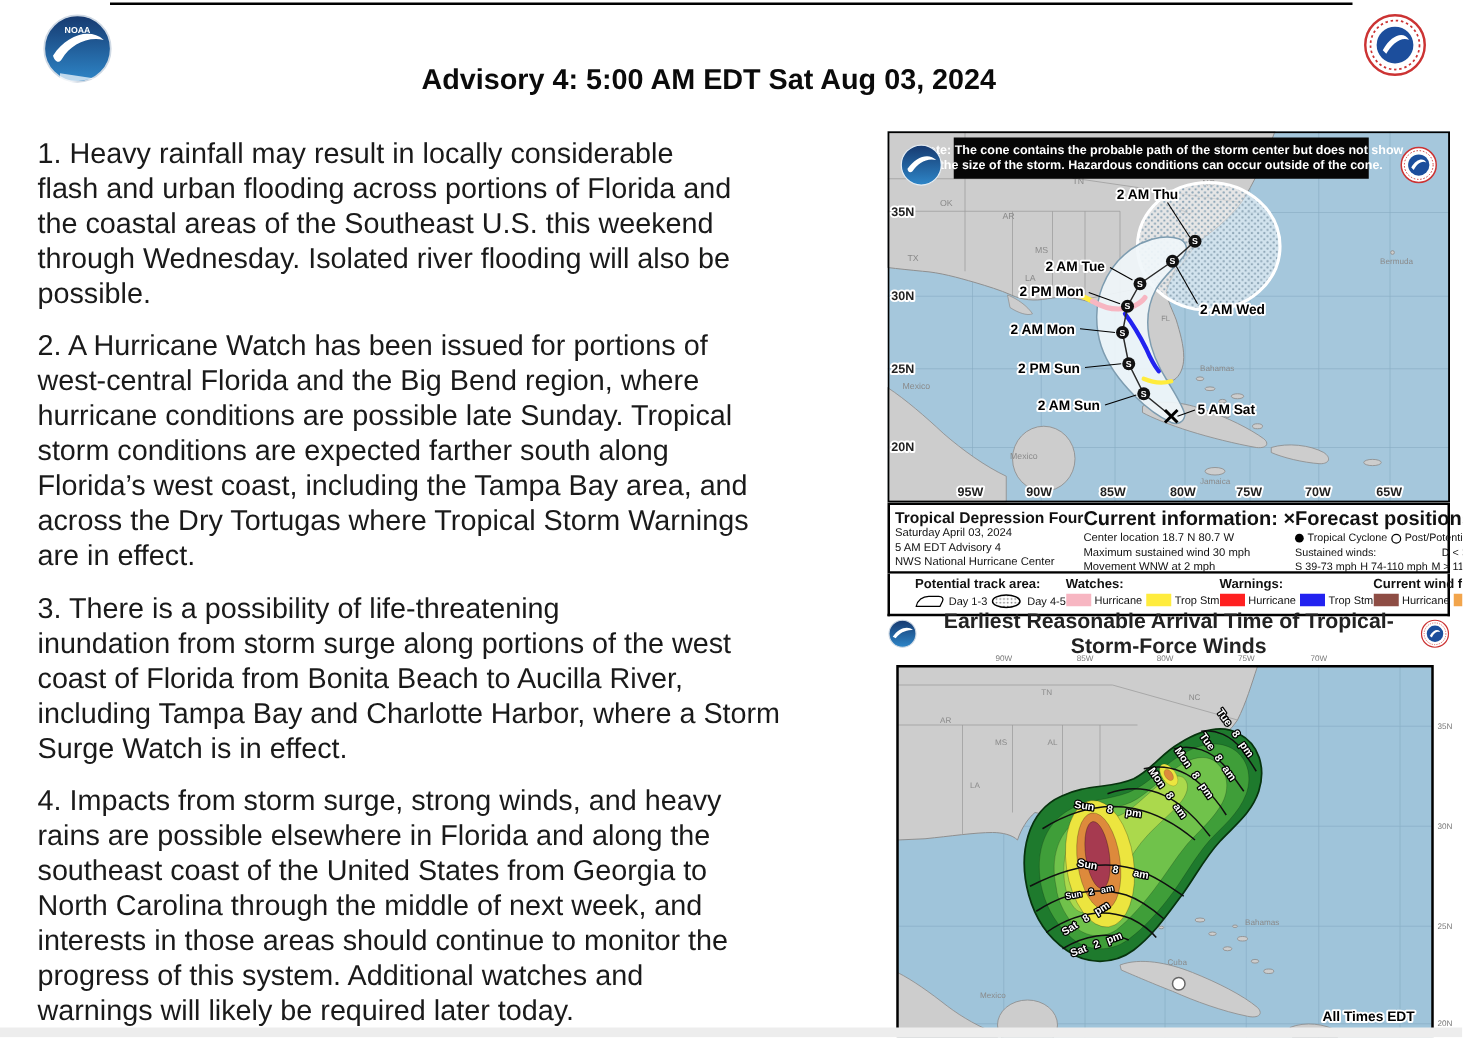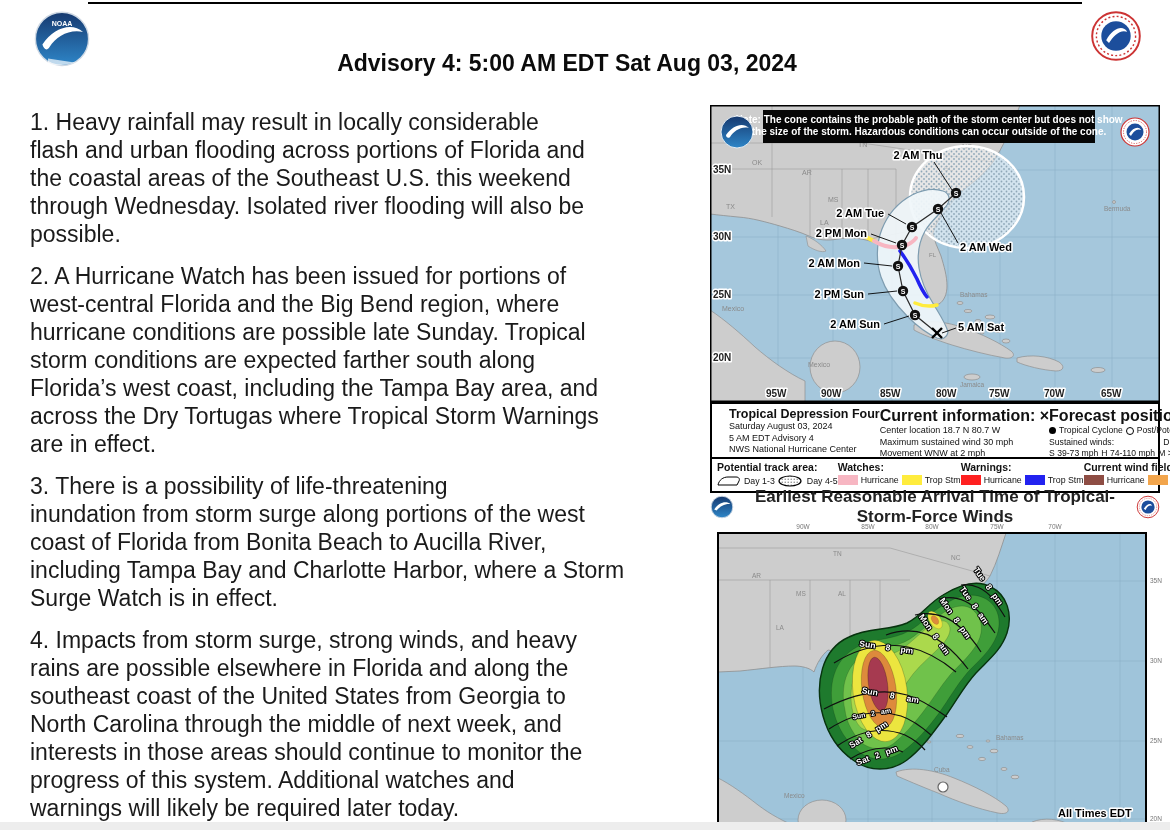--- a/index.html
+++ b/index.html
@@ -6,30 +6,30 @@
   .page{position:relative;width:1170px;height:830px;background:#fff;overflow:hidden;
         font-family:"Liberation Sans","DejaVu Sans",sans-serif;color:#111;}
   .abs{position:absolute;}
   .top-border{left:88px;top:2px;width:994px;height:2px;background:#000;}
   .page-title{left:0;top:8px;width:1170px;text-align:center;font-size:30px;font-weight:bold;color:#0b0b0b;}
   .page-subtitle{left:0;top:50px;width:1134px;text-align:center;font-size:23px;font-weight:bold;color:#0b0b0b;}
   .messages{left:30px;top:108px;width:660px;font-size:23px;line-height:28px;color:#1a1a1a;}
   .messages p{margin:0 0 14px 0;white-space:pre-line;}
   
   .info-box{left:710px;top:402px;width:450px;height:57px;background:#fff;border:2px solid #000;
-            box-sizing:border-box;display:flex;padding:3px 17px;}
+            box-sizing:border-box;display:flex;padding:3px 4px;}
   .info-col{display:flex;flex-direction:column;overflow:visible;}
   .c1{flex:0 0 34%;} .c2{flex:0 0 29%;} .c3{flex:0 0 37%;}
   .info-head{font-size:16px;font-weight:bold;white-space:nowrap;}
   .info-line{font-size:9px;line-height:11.5px;white-space:nowrap;}
   .fp-row{display:flex;align-items:center;gap:3px;font-size:8.6px;line-height:11.5px;white-space:nowrap;}
   .dot-glyph{width:7px;height:7px;border-radius:50%;background:#000;display:inline-block;flex:0 0 auto;}
   .ring-glyph{width:6px;height:6px;border-radius:50%;background:#fff;border:1.3px solid #000;display:inline-block;flex:0 0 auto;}
   .legend-box{left:710px;top:459px;width:450px;height:34px;background:#fff;border:2px solid #000;border-top:none;
-              box-sizing:border-box;display:flex;justify-content:space-between;padding:2px 5px;}
+              box-sizing:border-box;display:flex;justify-content:space-between;padding:2px 20px;}
   .lg-group{display:flex;flex-direction:column;}
   .lg-head{font-size:10.5px;font-weight:bold;white-space:nowrap;}
   .lg-row{display:flex;align-items:center;gap:3px;font-size:8.8px;white-space:nowrap;margin-top:2px;}
   .swatch{width:20px;height:10px;display:inline-block;flex:0 0 auto;}
   
   .arrival-title{left:710px;top:494px;width:450px;height:26px;display:flex;align-items:center;gap:12px;}
   .arrival-title .t{flex:1;text-align:center;font-size:17px;font-weight:bold;color:#222;}
   .bottom-strip{left:0;top:822px;width:1170px;height:8px;background:#ededed;z-index:5;}
   svg text{font-family:"Liberation Sans","DejaVu Sans",sans-serif;}
   .halo{paint-order:stroke;stroke:#fff;stroke-width:3px;stroke-linejoin:round;}
@@ -281,21 +281,21 @@
       <circle r="11.5" fill="none" stroke="#cc3333" stroke-width="0.8" stroke-dasharray="1.2,1.4"></circle>
       <circle r="8.5" fill="#1c4e9c"></circle>
       <path d="M-6,2 C-2,-5 4,-6 6,-2 C2,-4 -2,0 -4,4 Z" fill="#fff"></path>
     </g>
     <rect x="0.75" y="0.75" width="448.5" height="295.5" fill="none" stroke="#000" stroke-width="1.5"></rect>
   </svg>
 
   <div class="abs info-box">
     <div class="info-col c1">
       <div class="info-head" style="font-size:12.5px">Tropical Depression Four</div>
-      <div class="info-line">Saturday August 03, 2024</div>
+      <div class="info-line">Saturday April 03, 2024</div>
       <div class="info-line">5 AM EDT Advisory 4</div>
       <div class="info-line">NWS National Hurricane Center</div>
     </div>
     <div class="info-col c2">
       <div class="info-head">Current information: ×</div>
       <div class="info-line">Center location 18.7 N 80.7 W</div>
       <div class="info-line">Maximum sustained wind 30 mph</div>
       <div class="info-line">Movement WNW at 2 mph</div>
     </div>
     <div class="info-col c3">

